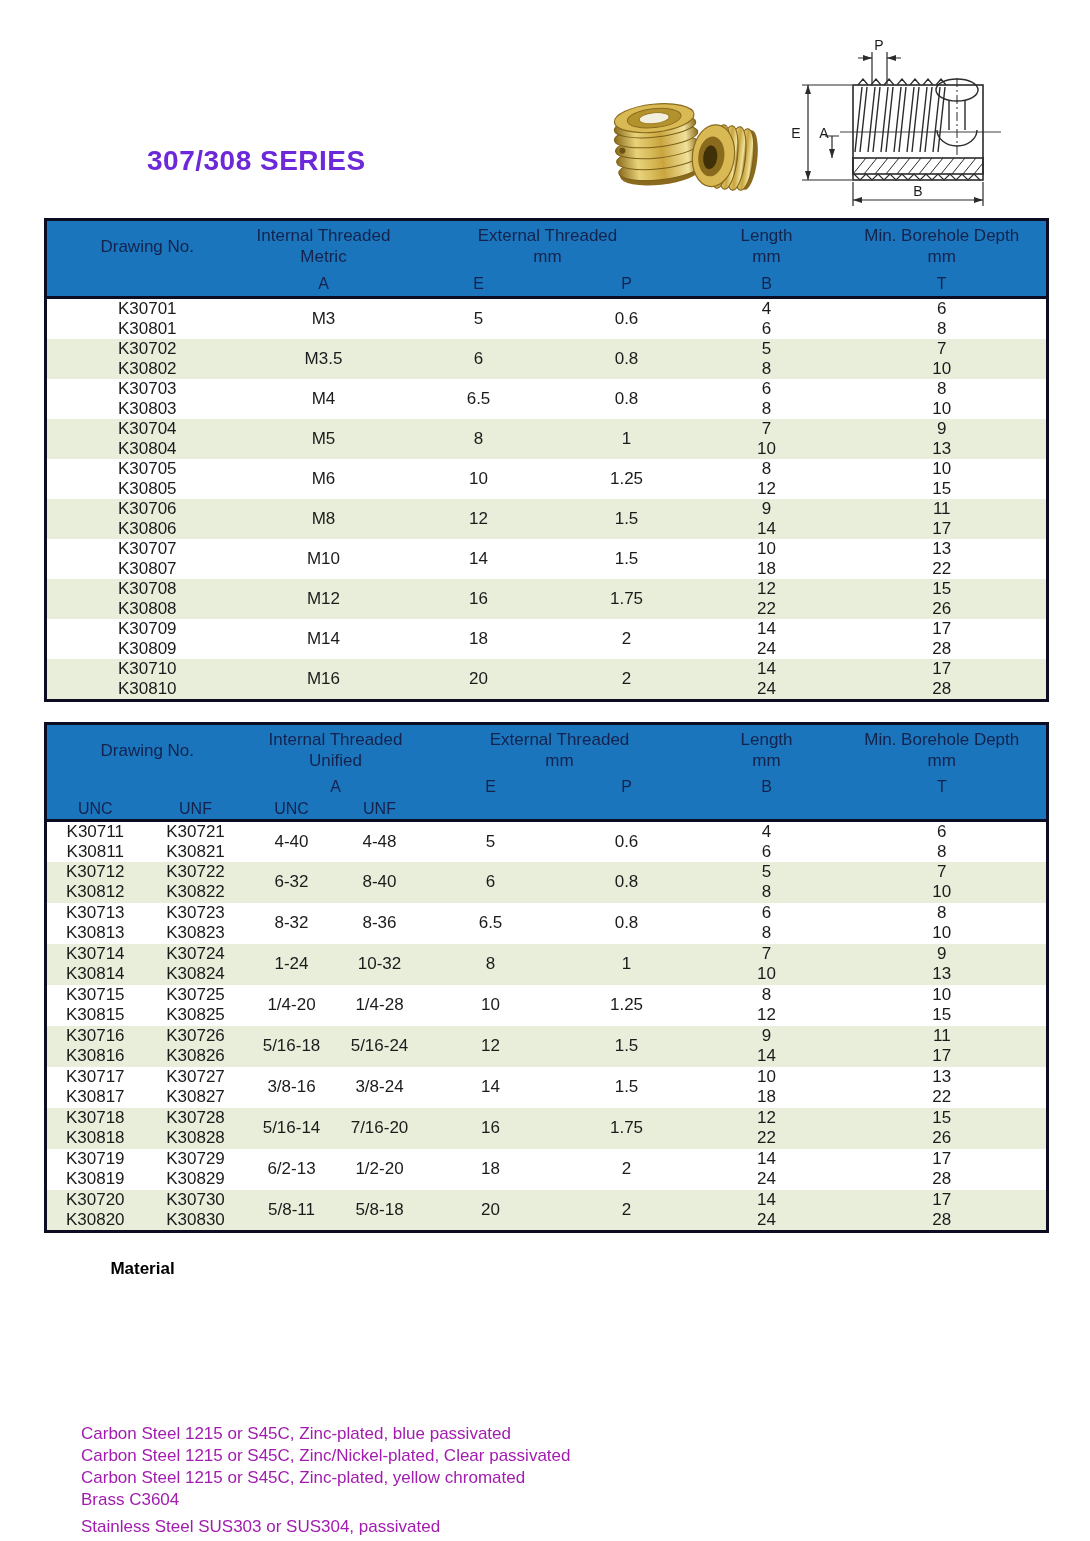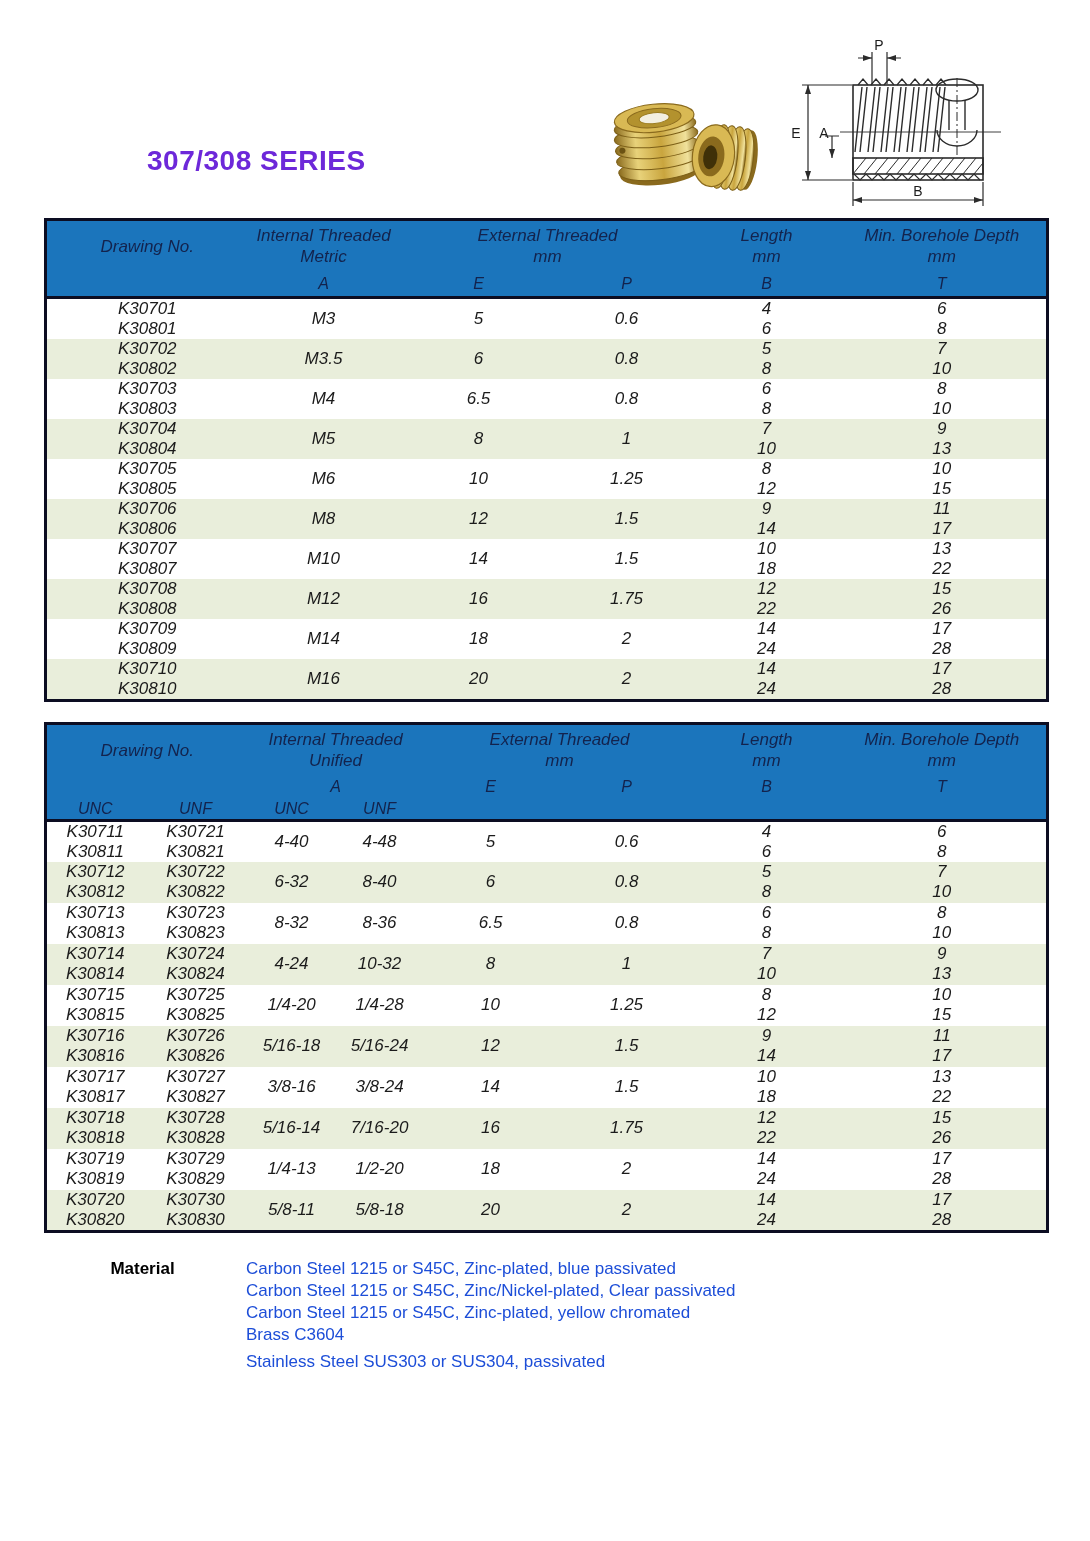--- a/index.html
+++ b/index.html
@@ -8,21 +8,21 @@
     width:1090px; height:1541px; position:relative;
     font-family:"Liberation Sans", sans-serif; color:#1b1b1b;
   }
   .page-title {
     position:absolute; left:147px; top:145px;
     font-size:28px; font-weight:bold; color:#6d28d9; letter-spacing:.5px;
   }
   .photo-wrap { position:absolute; left:602px; top:85px; }
   .diagram-wrap { position:absolute; left:788px; top:38px; }
 
-  .tbl-wrap { position:absolute; left:44px; width:886px;font-style:italic; }
+  .tbl-wrap { position:absolute; left:44px; width:886px; }
   .tbl1 { top:218px; }
   .tbl2 { top:722px; }
   table.spec-table {
     width:1002px; table-layout:fixed; border-collapse:collapse;
     border:3px solid #0c0d22;
   }
   table.spec-table th {
     background:#1b75bc; color:#13234d; font-weight:400;
     font-size:17px; line-height:21px; text-align:center; vertical-align:middle;
   }
@@ -37,26 +37,26 @@
   }
   .tbl1 tbody tr { height:40px; }
   .tbl2 tbody tr { height:41px; }
   tbody tr:nth-child(even) { background:#e9eedb; }
   tbody tr:nth-child(odd) { background:#ffffff; }
 
   .specs {
     position:absolute; left:60px; top:1258px; width:960px;
     font-size:17px; line-height:22px;
   }
-  .spec-row { display:flex; align-items:flex-start; }
+  .spec-row { display:flex; align-items:flex-start;flex-direction:column; }
   .spec-label {
     width:165px; text-align:center; font-weight:bold; color:#000;
     flex:0 0 165px;
   }
-  .spec-value { margin-left:21px; color:#1d4ed8; }
+  .spec-value { margin-left:21px; color:#a21caf; }
   .mt5 { margin-top:5px; }
   .mt7 { margin-top:7px; }
   .mt8 { margin-top:8px; }
   .diagram-wrap text { font-family:"Liberation Sans",sans-serif; font-size:14px; fill:#1c1c1c; }
 </style>
 </head>
 <body>
 
 <div class="page">
 
@@ -488,21 +488,21 @@
           </tr>
           <tr>
             <td>
               <div>K30714</div>
               <div>K30814</div>
             </td>
             <td>
               <div>K30724</div>
               <div>K30824</div>
             </td>
-            <td>4-24</td>
+            <td>1-24</td>
             <td>10-32</td>
             <td>8</td>
             <td>1</td>
             <td>
               <div>7</div>
               <div>10</div>
             </td>
             <td>
               <div>9</div>
               <div>13</div>
@@ -598,21 +598,21 @@
           </tr>
           <tr>
             <td>
               <div>K30719</div>
               <div>K30819</div>
             </td>
             <td>
               <div>K30729</div>
               <div>K30829</div>
             </td>
-            <td>1/4-13</td>
+            <td>6/2-13</td>
             <td>1/2-20</td>
             <td>18</td>
             <td>2</td>
             <td>
               <div>14</div>
               <div>24</div>
             </td>
             <td>
               <div>17</div>
               <div>28</div>

